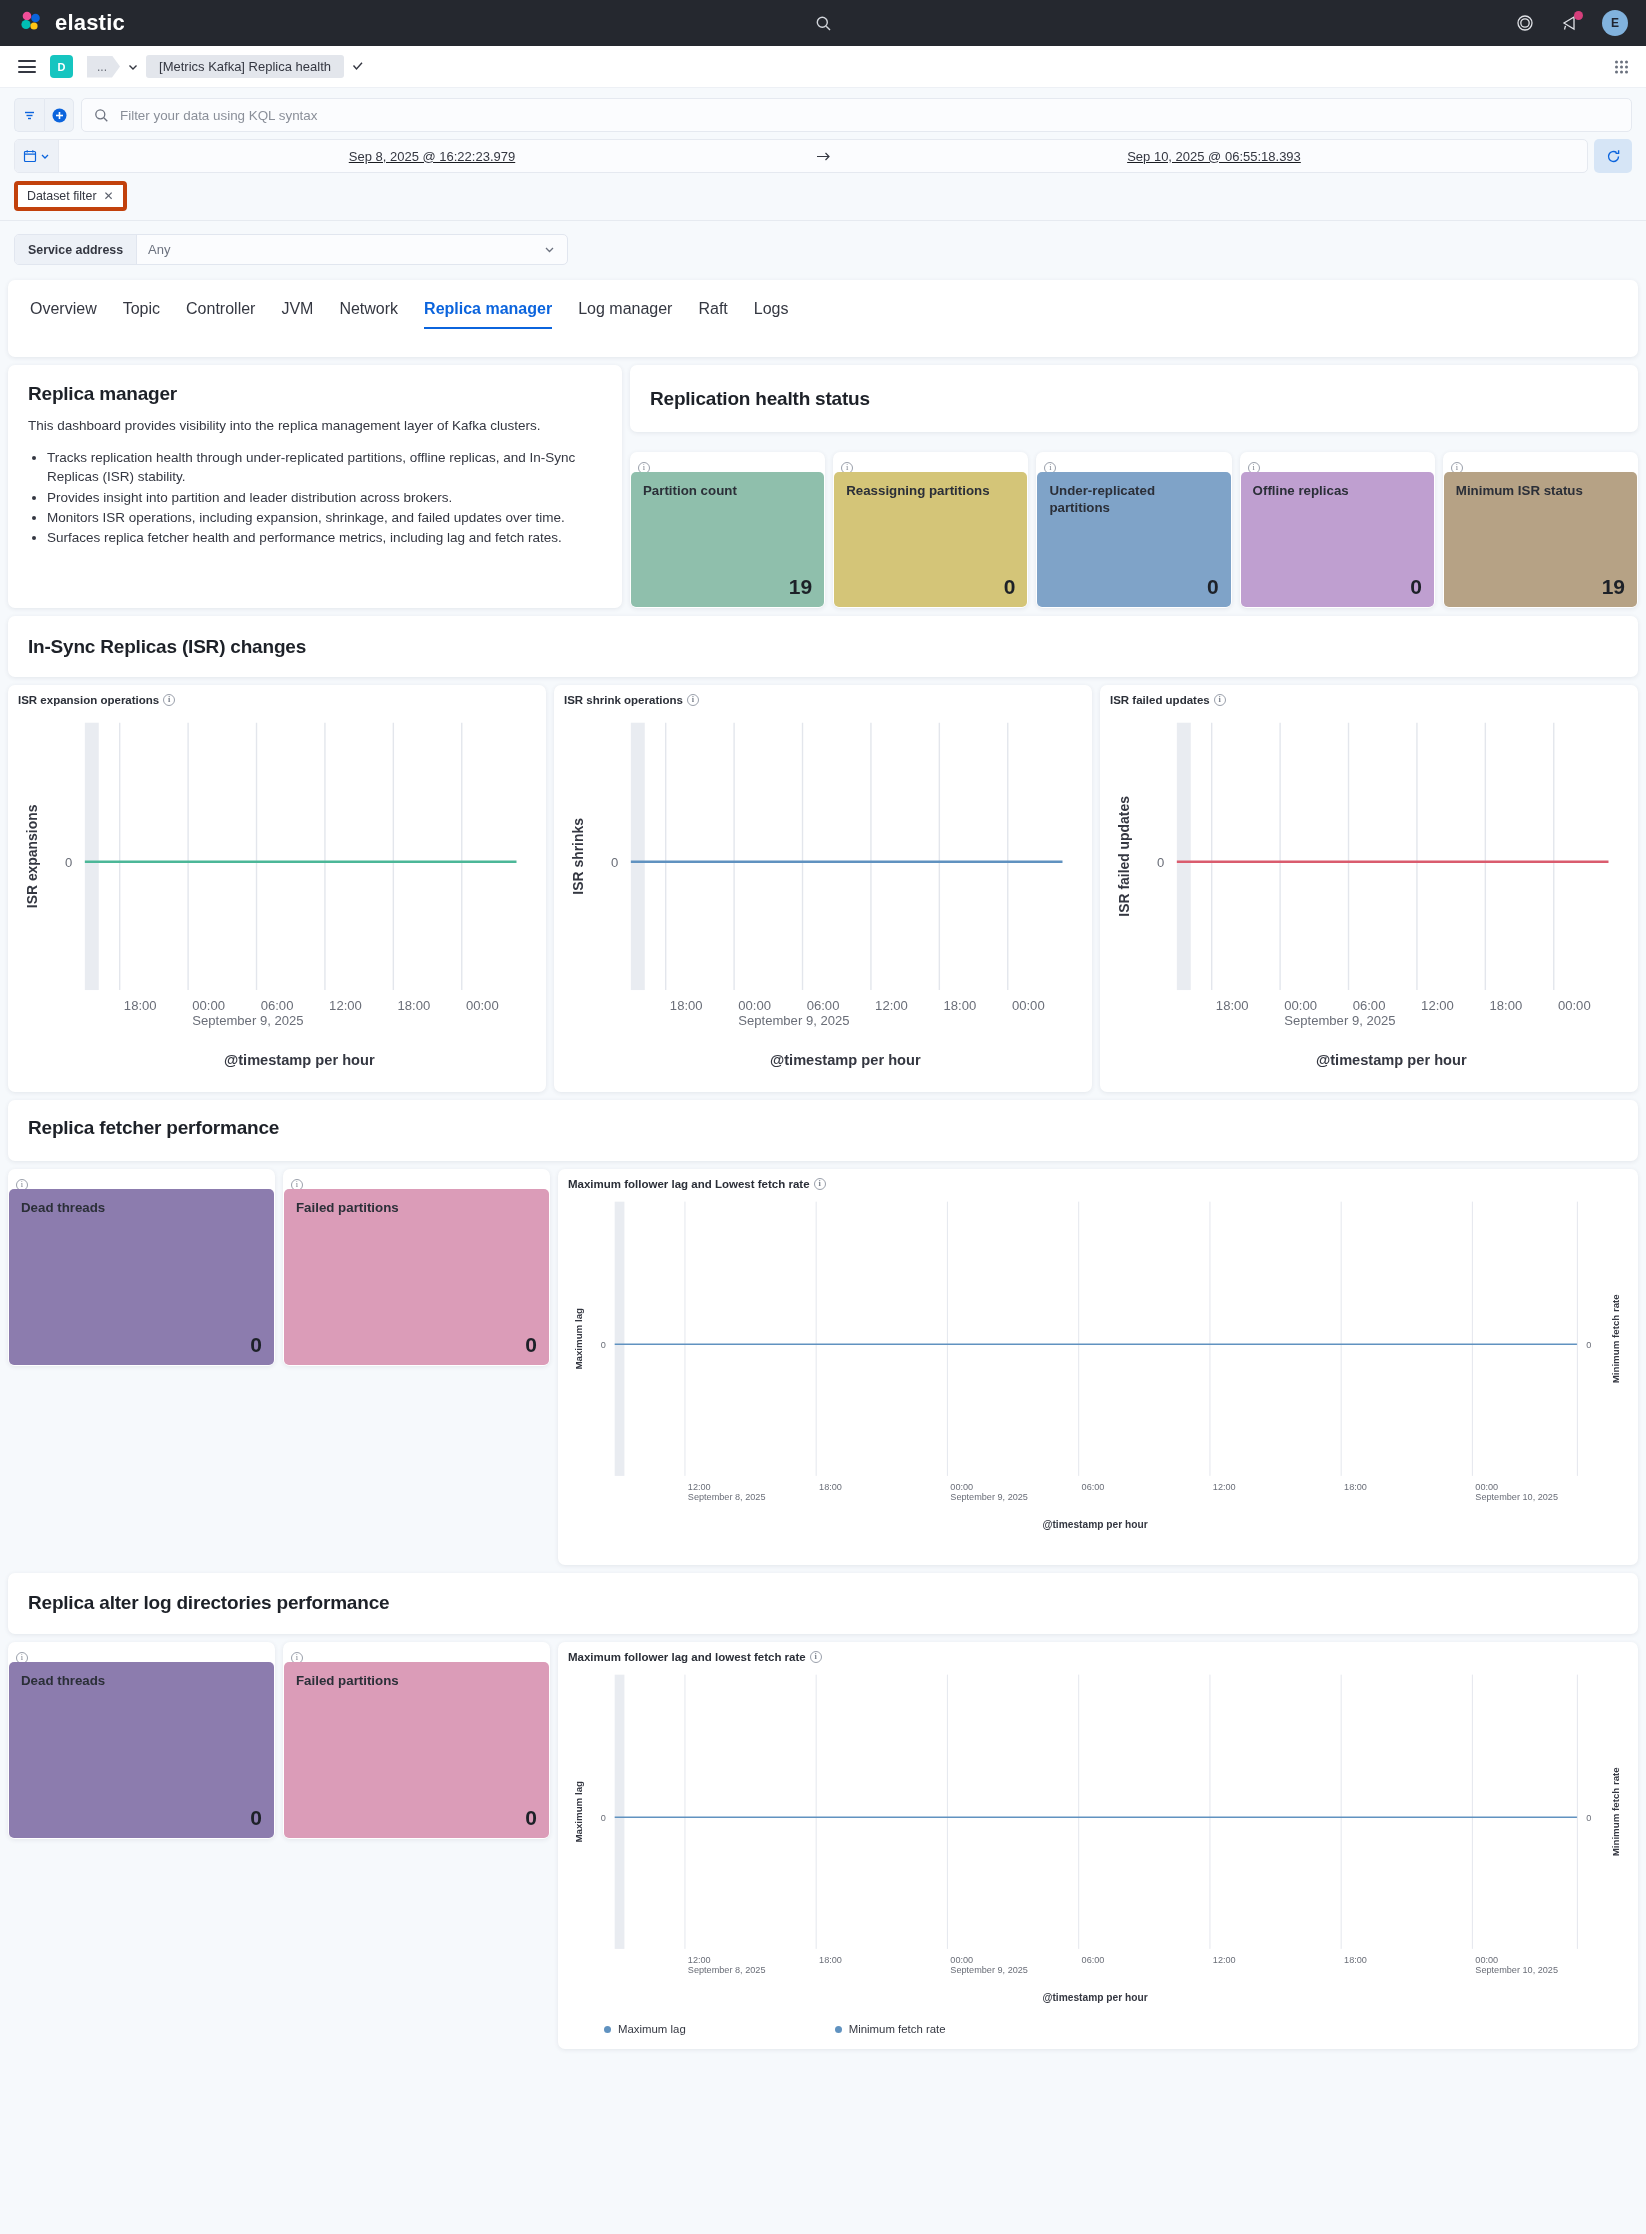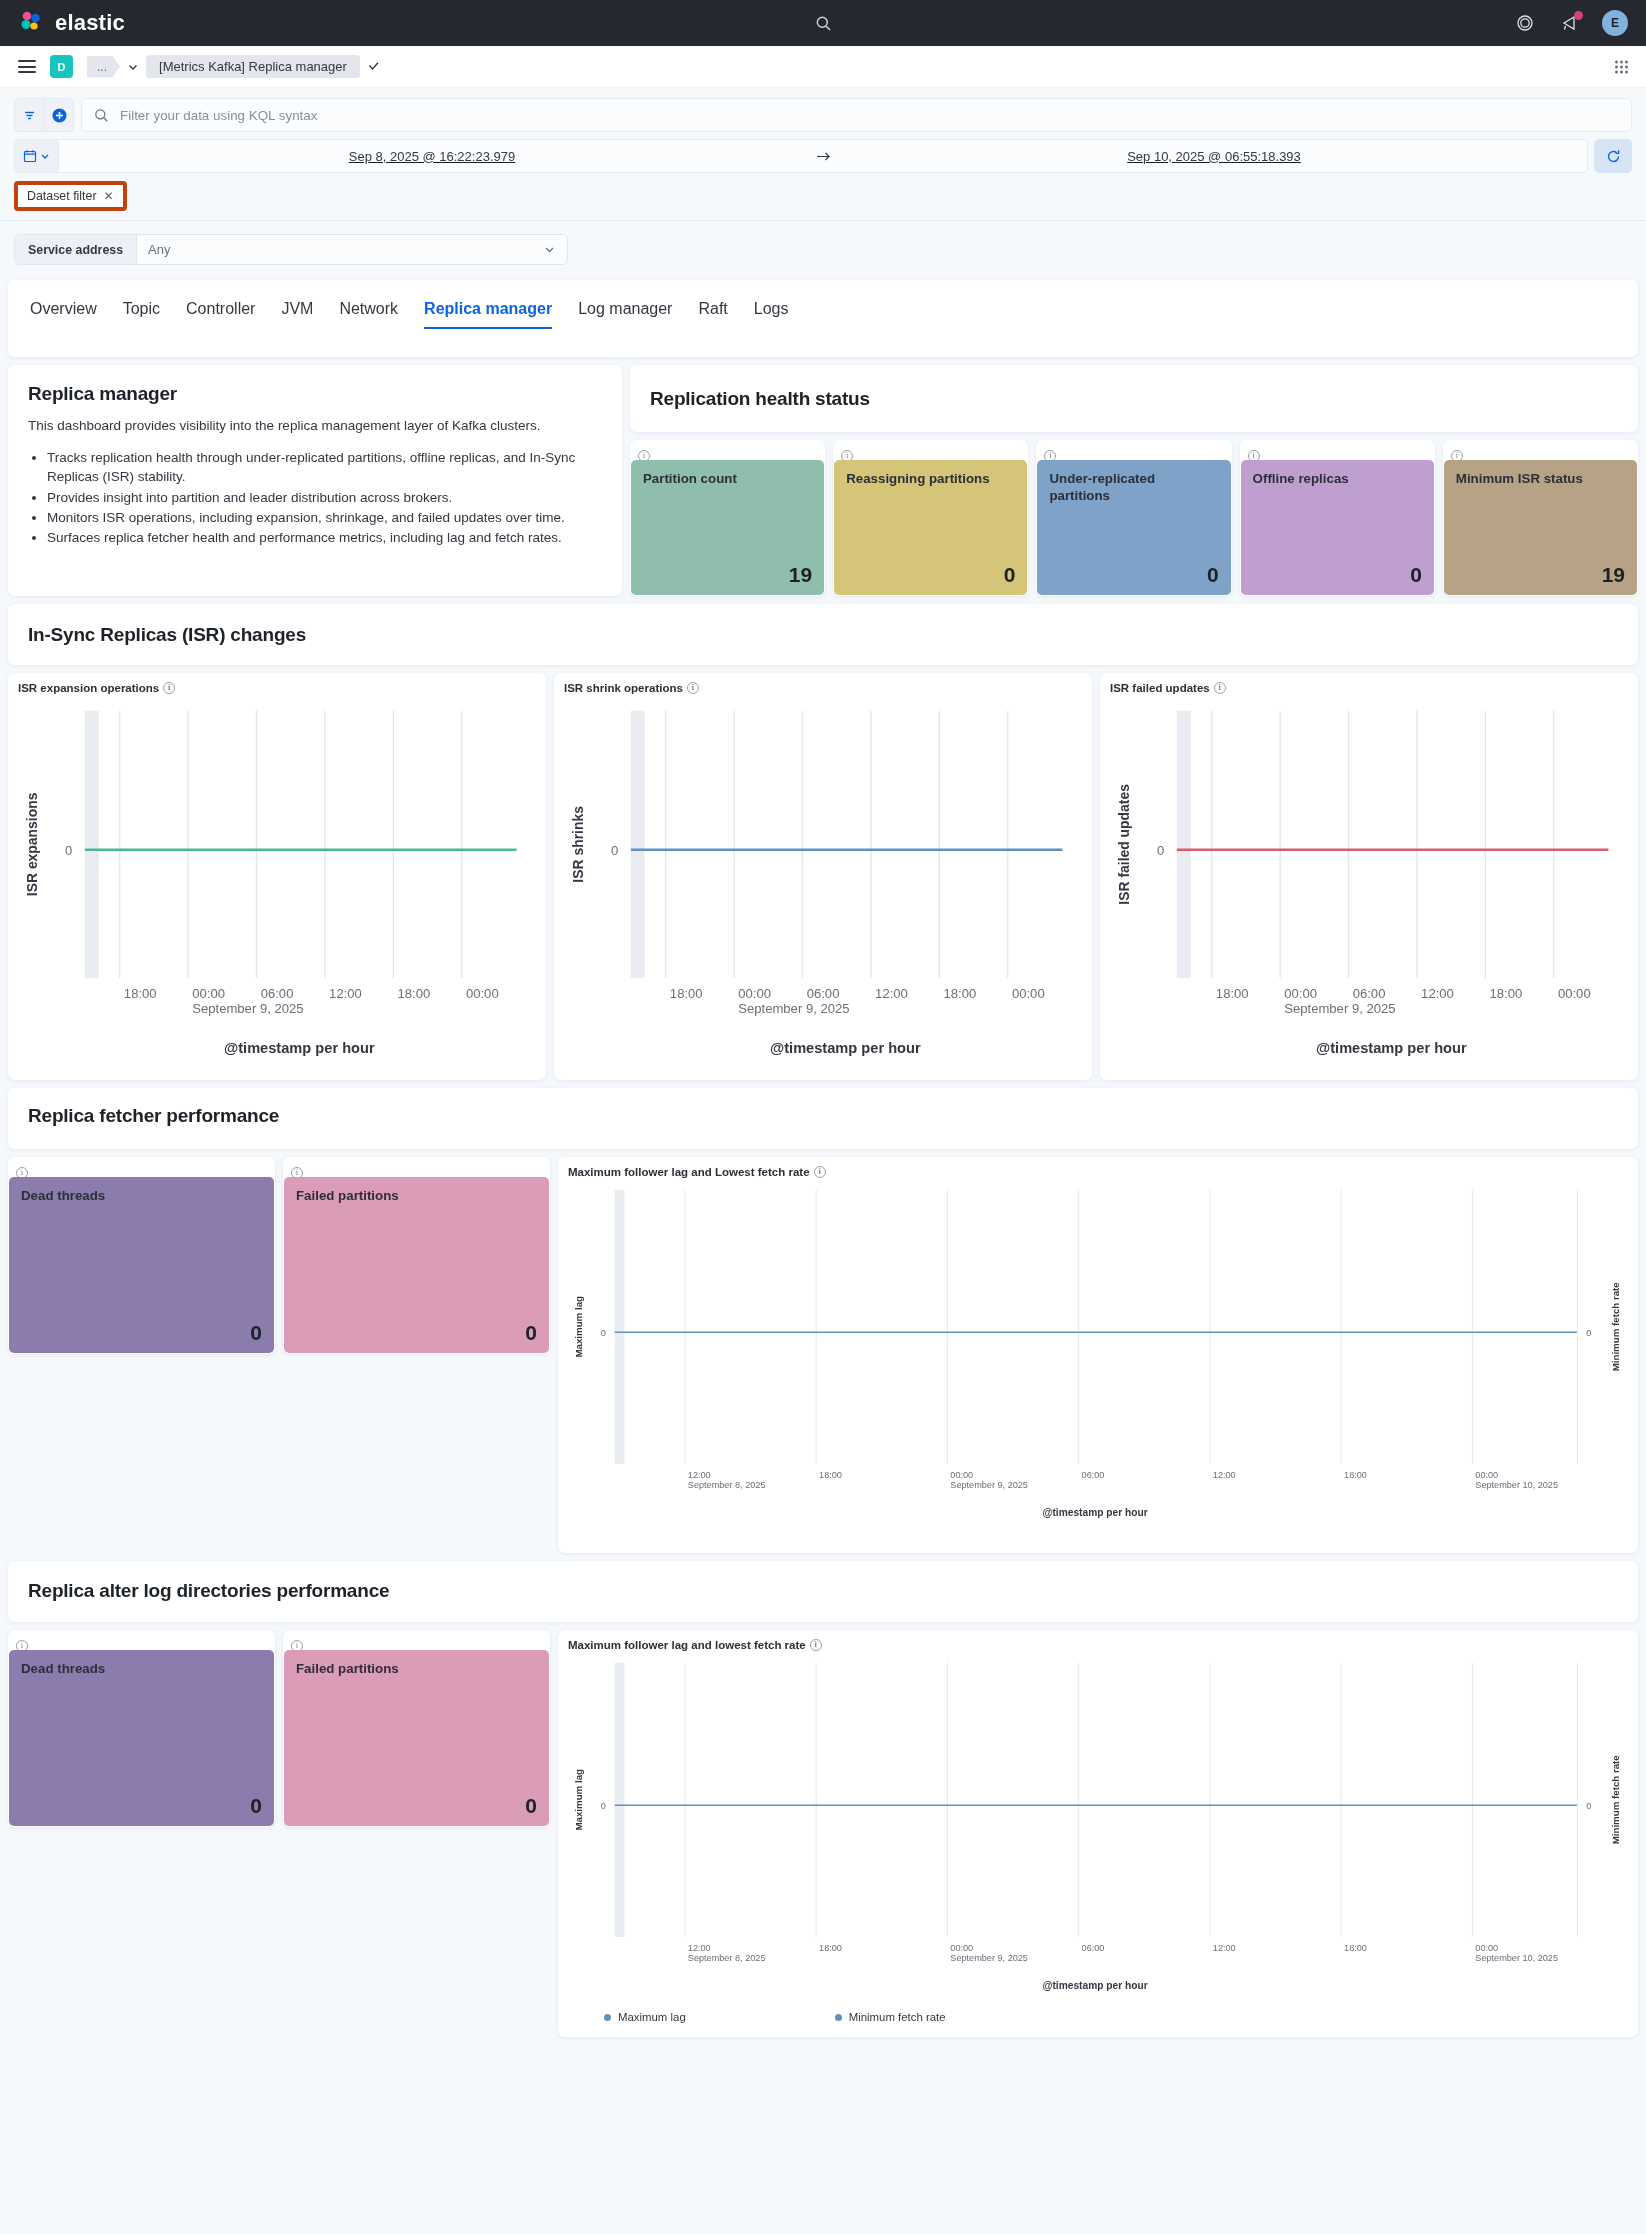--- a/index.html
+++ b/index.html
@@ -151,21 +151,21 @@
   .row { display: flex; gap: 8px; margin-top: 8px; align-items: stretch; }
 
   
   .md-panel { width: 614px; padding: 18px 20px 20px 20px; }
   .md-title { font-size: 19px; font-weight: 700; color: #1D2128; margin-bottom: 11px; letter-spacing: -0.2px;}
   .md-panel p { font-size: 13.5px; line-height: 1.42; color: #343741; }
   .md-panel ul { margin: 13px 0 0 19px; }
   .md-panel li { font-size: 13.5px; line-height: 1.43; color: #343741; margin-bottom: 1px; }
 
   
-  .right-col { flex: 1; display: flex; flex-direction: column; gap: 8px; }
+  .right-col { flex: 1; display: flex; flex-direction: column; gap: 20px; }
   .section-head { padding: 17px 20px; }
   .section-head h2 { font-size: 19px; font-weight: 700; color: #1D2128; letter-spacing: -0.2px;}
   .section-head.tall { height: 67px; display:flex; align-items:center;}
 
   .metrics-row { display: flex; gap: 8px; }
   .metric-card {
     flex: 1; background: #fff; border-radius: 7px; overflow: hidden;
     box-shadow: 0 1px 4px rgba(60,70,90,.10); display: flex; flex-direction: column;
   }
   .metric-head { height: 20px; padding: 4px 8px 0 8px; }
@@ -239,21 +239,21 @@
       <span></span>
   </div>
   <div class="space-badge">D</div>
   <div class="crumbs">
     <span class="crumb-ellipsis">...</span>
     <span class="crumb-chevron">
       <svg width="12" height="12" viewBox="0 0 12 12" fill="none" stroke="#343741" stroke-width="1.4">
           <path d="M2.5 4.5 L6 8 L9.5 4.5"></path>
         </svg>
     </span>
-    <span class="crumb-title">[Metrics Kafka] Replica manager</span>
+    <span class="crumb-title">[Metrics Kafka] Replica health</span>
     <span class="crumb-check">
       <svg width="13" height="13" viewBox="0 0 13 13" fill="none" stroke="#343741" stroke-width="1.4">
           <path d="M2.5 5.5 L5.5 9 L11 2.8"></path>
         </svg>
     </span>
   </div>
   <div class="grid-dots">
     <i></i>
       <i></i>
       <i></i>

